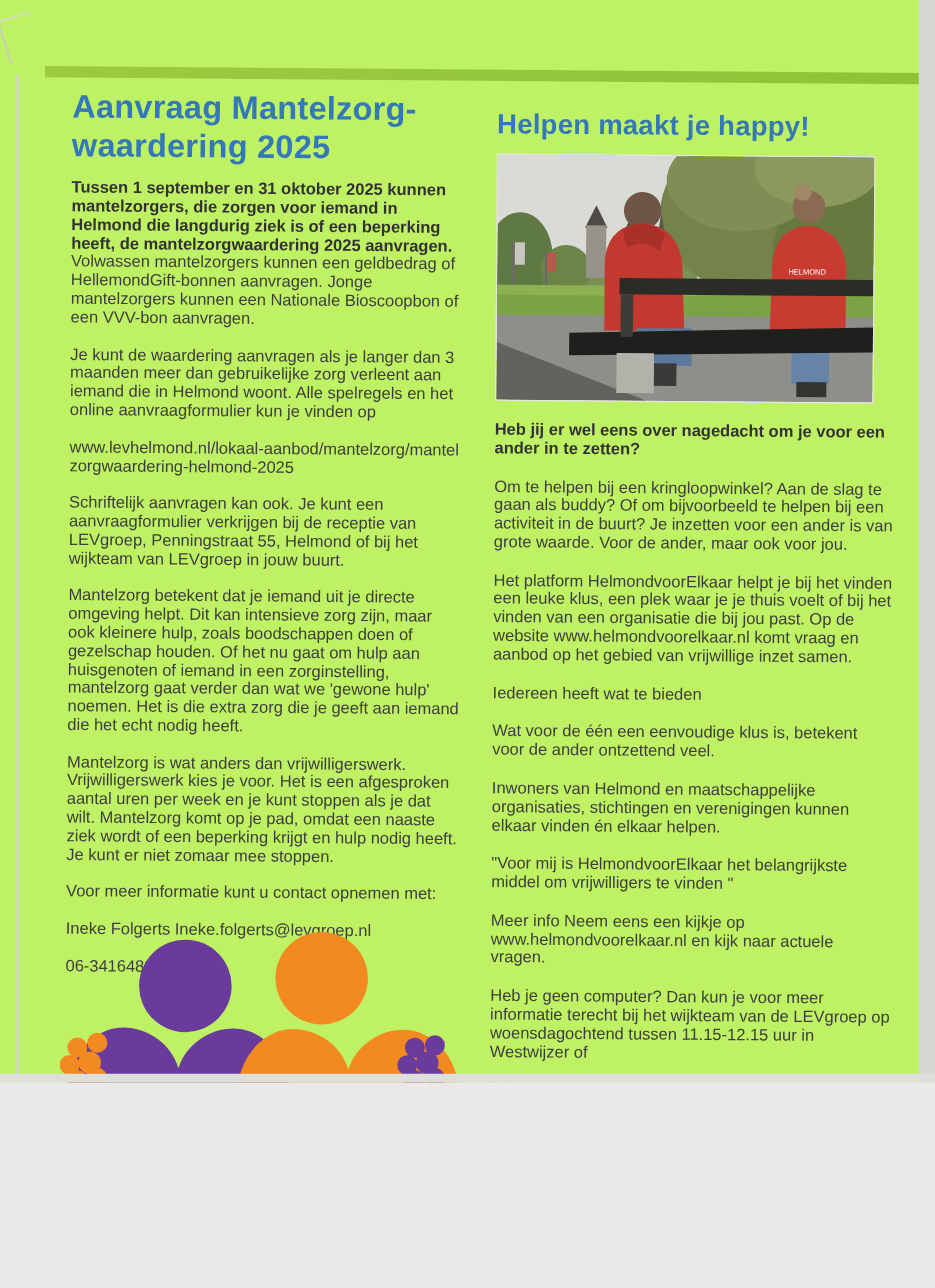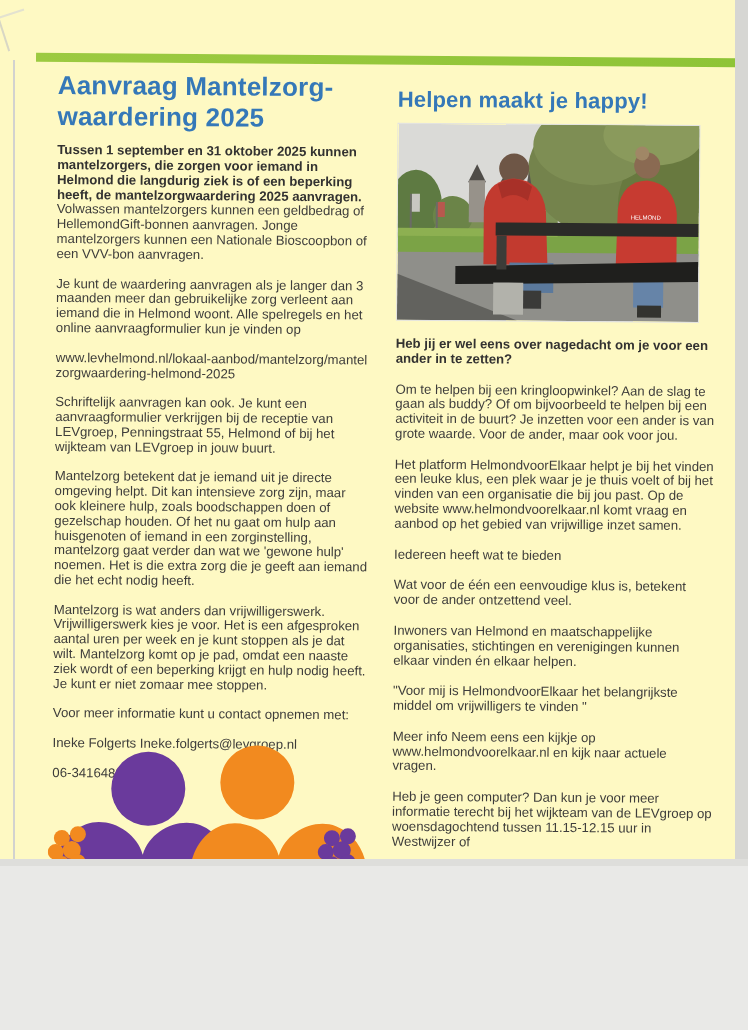--- a/index.html
+++ b/index.html
@@ -1,17 +1,17 @@
 <!DOCTYPE html>
 <html><head>
 <meta charset="utf-8">
 <style>
   html,body{margin:0;padding:0;background:#e9e9e7;}
   .stage{position:relative;width:748px;height:866px;overflow:hidden;
-         background:#fef9c3;font-family:"Liberation Sans",sans-serif;}
+         background:#bef264;font-family:"Liberation Sans",sans-serif;}
   
   .edge-right{position:absolute;right:0;top:0;width:13px;height:1030px;background:#d6d6d3;}
   .edge-bottom{position:absolute;left:0;bottom:0;width:748px;height:7px;background:#dededb;}
   .paper-edge-left{position:absolute;left:13px;top:60px;width:2px;height:960px;background:#d2d2cf;}
   .corner-artifact{position:absolute;left:2px;top:12px;width:26px;height:34px;
       border-left:2px solid #c9c9c6;border-top:2px solid #d9d9d6;transform:rotate(-18deg);opacity:.7;}
   
   .scan{position:absolute;left:0;top:0;width:748px;height:1030px;
         transform:rotate(0.45deg);transform-origin:60px 60px;color:#3e3d3b;}
   .bar-top{position:absolute;left:36px;top:53px;width:700px;height:9px;

